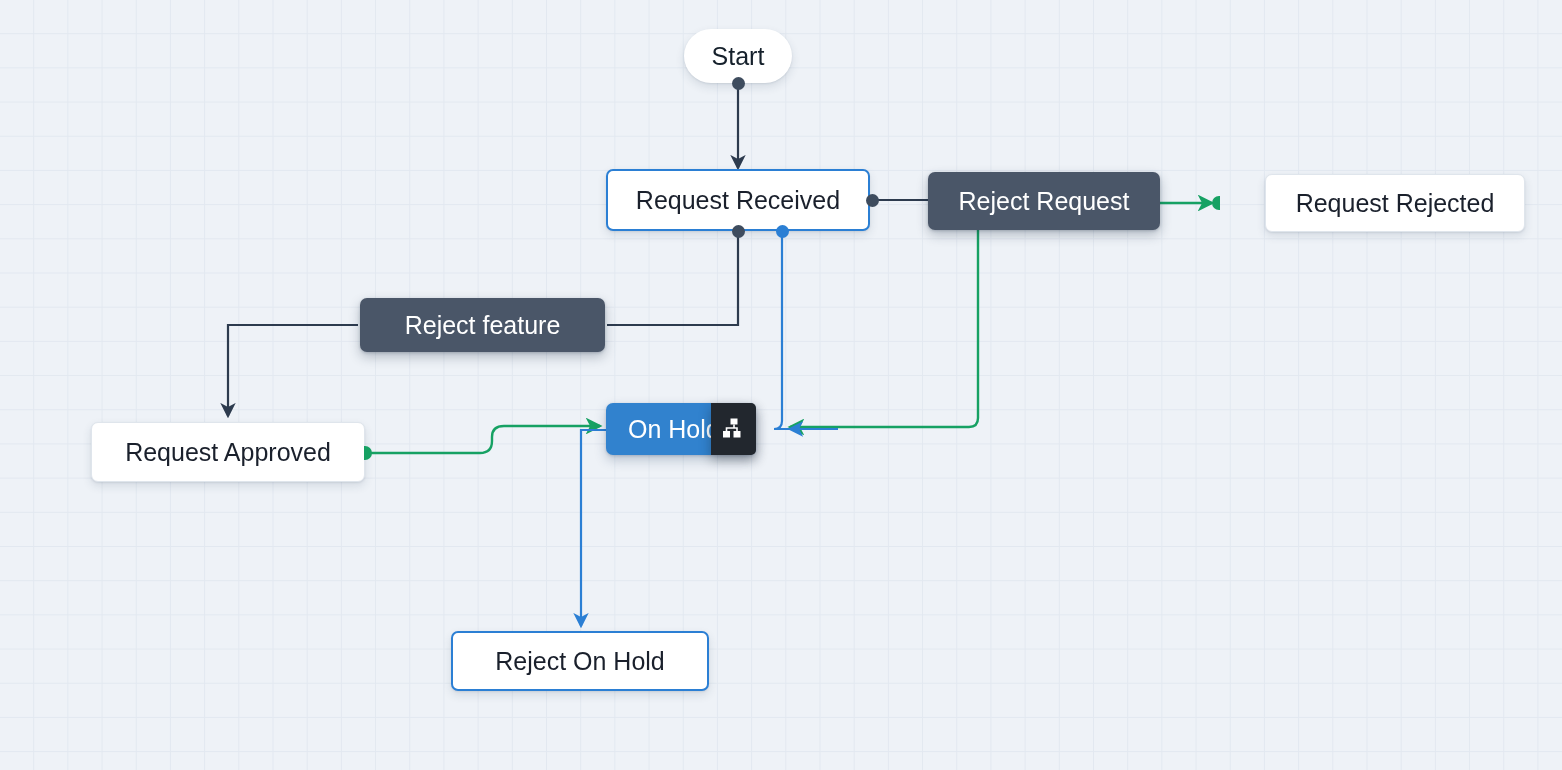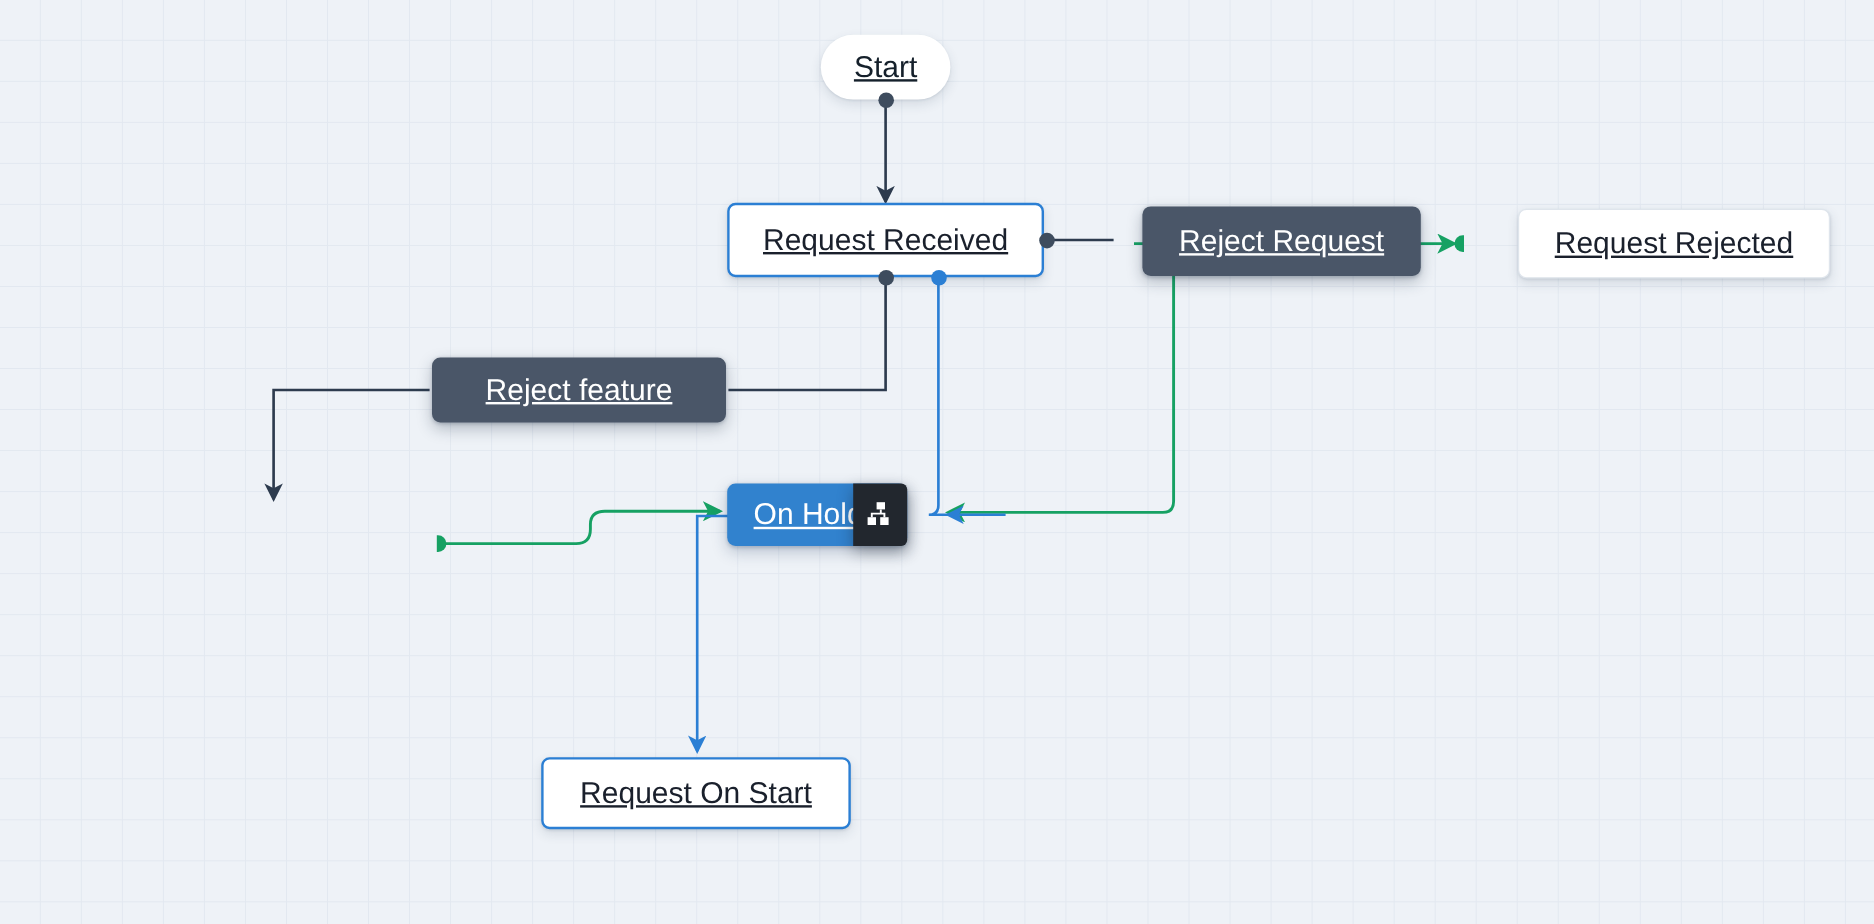--- a/index.html
+++ b/index.html
@@ -39,21 +39,20 @@
   .node {
     position: absolute;
     z-index: 3;
     display: flex;
     align-items: center;
     justify-content: center;
     box-sizing: border-box;
     white-space: nowrap;
     user-select: none;
     cursor: pointer;
-    text-decoration: underline;
   }
 
   .node-label {
     display: block;
     line-height: 1;
   }
 
   
   .node-state {
     background: #ffffff;
@@ -177,45 +176,48 @@
   </div>
   <div class="handle dark" style="left:732px; top:77px;"></div>
 
   <div class="node node-state selected-blue" style="left:606px; top:169px; width:264px; height:62px;">
     <span class="node-label">Request Received</span>
   </div>
   <div class="handle dark" style="left:866px; top:194px;"></div>
   <div class="handle dark" style="left:732px; top:225px;"></div>
   <div class="handle blue" style="left:776px; top:225px;"></div>
 
-  <div class="node node-transition" style="left:928px; top:172px; width:232px; height:58px;margin-left:24px;">
+  <div class="node node-transition" style="left:928px; top:172px; width:232px; height:58px;">
     <span class="node-label">Reject Request</span>
   </div>
 
   <div class="node node-state" style="left:1265px; top:174px; width:260px; height:58px;">
     <span class="node-label">Request Rejected</span>
   </div>
   <div class="handle green half-left" style="left:1212px; top:196px;"></div>
 
   <div class="node node-transition" style="left:360px; top:298px; width:245px; height:54px;">
     <span class="node-label">Reject feature</span>
   </div>
 
+  <div class="node node-state" style="left:91px; top:422px; width:274px; height:60px;">
+    <span class="node-label">Request Approved</span>
+  </div>
   <div class="handle green half-right" style="left:364px; top:446px;"></div>
 
   <div class="node node-active" style="left:606px; top:403px; width:150px; height:52px;">
     <span class="node-label">On Hold</span>
   </div>
   <div class="node-tool-overlay" style="left:711px; top:403px; width:45px; height:52px;">
     <svg width="24" height="22" viewBox="0 0 24 22" xmlns="http://www.w3.org/2000/svg">
       <rect x="8.5" y="0.5" width="7" height="6" fill="#ffffff"></rect>
       <rect x="1" y="13" width="7" height="6.5" fill="#ffffff"></rect>
       <rect x="11.5" y="13" width="7" height="6.5" fill="#ffffff"></rect>
       <path d="M12 6.5 L12 10" stroke="#ffffff" stroke-width="1.6" fill="none"></path>
       <path d="M4.5 13 L4.5 10 L15 10 L15 13" stroke="#ffffff" stroke-width="1.6" fill="none"></path>
     </svg>
   </div>
 
   <div class="node node-state selected-blue" style="left:451px; top:631px; width:258px; height:60px;">
-    <span class="node-label">Request On Start</span>
+    <span class="node-label">Reject On Hold</span>
   </div>
 
 </div>
 
 </body></html>

